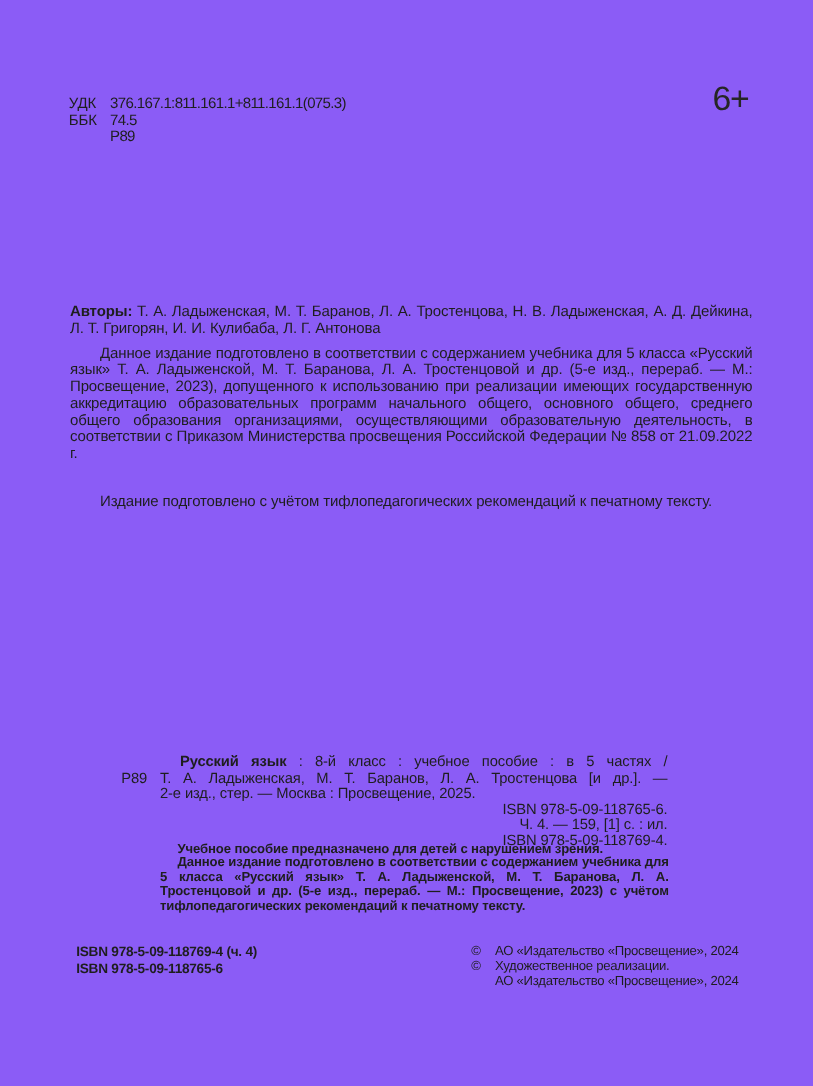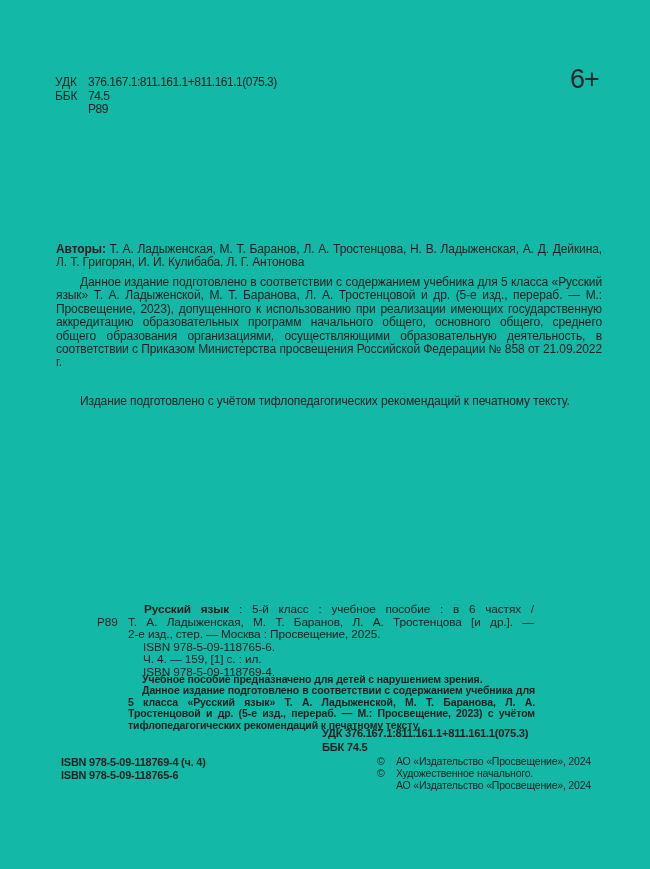--- a/index.html
+++ b/index.html
@@ -1,19 +1,19 @@
 <!DOCTYPE html>
 <html><head>
 <meta charset="utf-8">
 <style>
   html,body{margin:0;padding:0;background:#ffffff;}
   #page{
     position:relative;
     width:650px;height:869px;
-    background:#14b8a6;
+    background:#8b5cf6;
     color:#1e1e1e;
     font-family:"Liberation Sans","DejaVu Sans",sans-serif;
     letter-spacing:-0.1px;
     overflow:hidden;
   }
   .abs{position:absolute;}
 
   
   #top-codes{left:55px;top:76px;font-size:12px;line-height:13.5px;}
   #top-codes .row{display:flex;}
@@ -29,21 +29,21 @@
   #authors-para .b{font-weight:bold;}
   #main-para-1{left:56px;top:276px;text-indent:24px;}
   #main-para-2{left:56px;top:373px;text-indent:24px;margin-top:22px;}
 
   
   #catalog-card{left:97px;top:603px;width:437px;font-size:11.8px;line-height:12.6px;}
   #card-sign{position:absolute;left:0;top:12.6px;}
   #card-body{margin-left:31px;width:406px;}
   .jl{text-align:justify;text-align-last:justify;}
   .card-line-indent{text-indent:16px;}
-  .card-line-in2{padding-left:15px;}
+  .card-line-in2{padding-left:15px;text-align:right;}
   #card-body .b{font-weight:bold;}
 
   #card-annotation{left:128px;top:674px;width:407px;font-size:10.5px;line-height:11.4px;text-align:justify;}
   #card-annotation p{margin:0;text-indent:14px;font-weight:bold;}
 
   #card-udc{left:322px;top:727px;font-size:11.2px;line-height:13.6px;font-weight:bold;letter-spacing:-0.3px;white-space:nowrap;}
 
   
   #bottom-isbn{left:61px;top:756px;font-size:10.9px;line-height:13px;font-weight:bold;letter-spacing:-0.2px;white-space:nowrap;}
   #copyright-block{left:377px;top:756px;font-size:10.5px;line-height:11.8px;letter-spacing:-0.2px;}
@@ -77,52 +77,48 @@
     <span class="b">Авторы:</span><span> Т. А. Ладыженская, М. Т. Баранов, Л. А. Тростенцова, Н. В. Ладыженская, А. Д. Дейкина, Л. Т. Григорян, И. И. Кулибаба, Л. Г. Антонова</span>
   </div>
 
   <div id="main-para-1" class="abs bodytext">Данное издание подготовлено в соответствии с содержанием учебника для 5 класса «Русский язык» Т. А. Ладыженской, М. Т. Баранова, Л. А. Тростенцовой и др. (5-е изд., перераб. — М.: Просвещение, 2023), допущенного к использованию при реализации имеющих государственную аккредитацию образовательных программ начального общего, основного общего, среднего общего образования организациями, осуществляющими образовательную деятельность, в соответствии с Приказом Министерства просвещения Российской Федерации № 858 от 21.09.2022 г.</div>
 
   <div id="main-para-2" class="abs bodytext">Издание подготовлено с учётом тифлопедагогических рекомендаций к печатному тексту.</div>
 
   <div id="catalog-card" class="abs">
     <span id="card-sign">Р89</span>
     <div id="card-body">
-      <div class="jl card-line-indent"><span class="b">Русский язык</span><span> : 5-й класс : учебное пособие : в 6 частях /</span></div>
+      <div class="jl card-line-indent"><span class="b">Русский язык</span><span> : 8-й класс : учебное пособие : в 5 частях /</span></div>
       <div class="jl">Т. А. Ладыженская, М. Т. Баранов, Л. А. Тростенцова [и др.]. —</div>
       <div>2-е изд., стер. — Москва : Просвещение, 2025.</div>
       <div class="card-line-in2">ISBN 978-5-09-118765-6.</div>
       <div class="card-line-in2">Ч. 4. — 159, [1] с. : ил.</div>
       <div class="card-line-in2">ISBN 978-5-09-118769-4.</div>
     </div>
   </div>
 
   <div id="card-annotation" class="abs">
     <p>Учебное пособие предназначено для детей с нарушением зрения.</p>
     <p>Данное издание подготовлено в соответствии с содержанием учебника для 5 класса «Русский язык» Т. А. Ладыженской, М. Т. Баранова, Л. А. Тростенцовой и др. (5-е изд., перераб. — М.: Просвещение, 2023) с учётом тифлопедагогических рекомендаций к печатному тексту.</p>
   </div>
 
-  <div id="card-udc" class="abs">
-    <div>УДК 376.167.1:811.161.1+811.161.1(075.3)</div>
-    <div>ББК 74.5</div>
-  </div>
 
   <div id="bottom-isbn" class="abs">
     <div>ISBN 978-5-09-118769-4 (ч. 4)</div>
     <div>ISBN 978-5-09-118765-6</div>
   </div>
 
   <div id="copyright-block" class="abs">
     <div class="row">
       <span class="sign">©</span>
       <span class="txt">АО «Издательство «Просвещение», 2024</span>
     </div>
     <div class="row">
       <span class="sign">©</span>
-      <span class="txt">Художественное начального.</span>
+      <span class="txt">Художественное реализации.</span>
     </div>
     <div class="row">
       <span class="sign"></span>
       <span class="txt">АО «Издательство «Просвещение», 2024</span>
     </div>
   </div>
 
 </div>
 
 </body></html>

